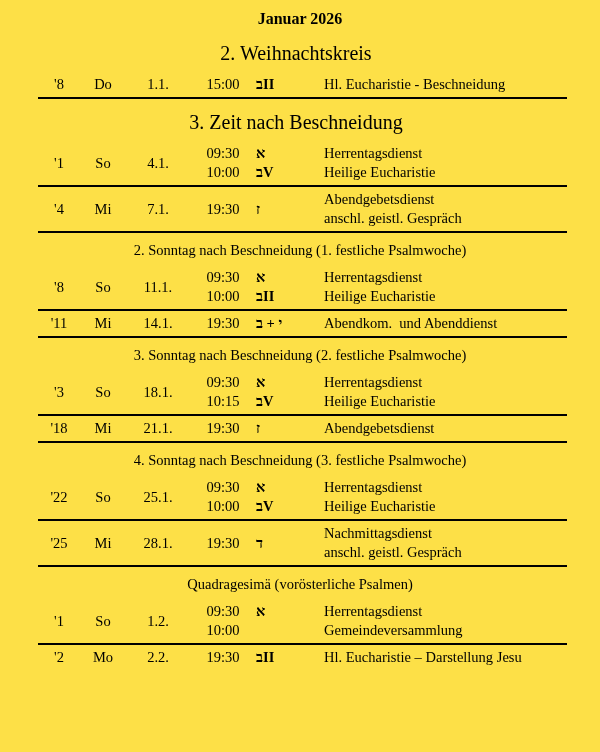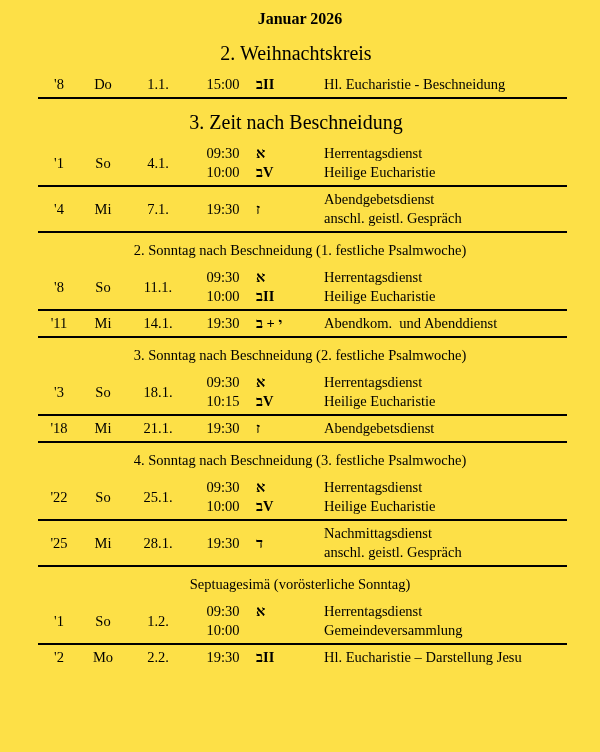--- a/index.html
+++ b/index.html
@@ -220,21 +220,21 @@
                 </div>
     <div class="cell c-desc"><div class="line">Nachmittagsdienst</div><div class="line">anschl. geistl. Gespräch</div></div>
   </div>
             </div>
   </div>
         </div>
   </section>
       <section class="section">
     <div class="groups">
           <div class="group">
-    <h3 class="group-subtitle">Septuagesimä (vorösterliche Sonntag)</h3>
+    <h3 class="group-subtitle">Quadragesimä (vorösterliche Psalmen)</h3>
     <div class="rows">
               <div class="row">
     <div class="cell c-num">'1</div>
     <div class="cell c-day">So</div>
     <div class="cell c-date">1.2.</div>
     <div class="cell c-time">
                   <div class="line">09:30</div>
                   <div class="line">10:00</div>
                 </div>
     <div class="cell c-glyph">

